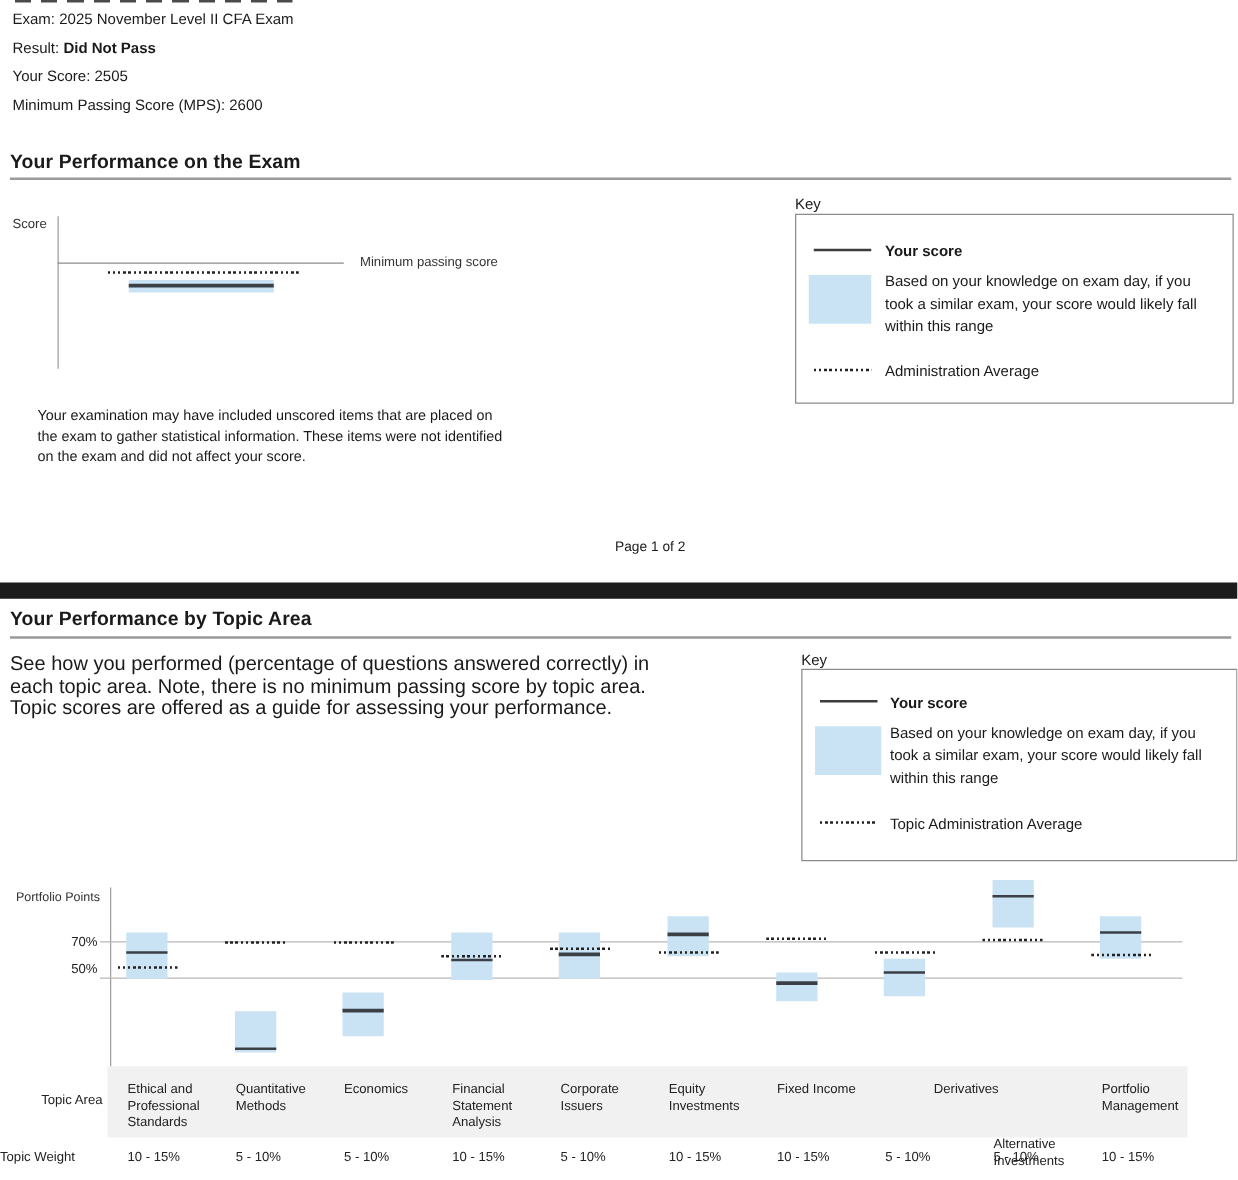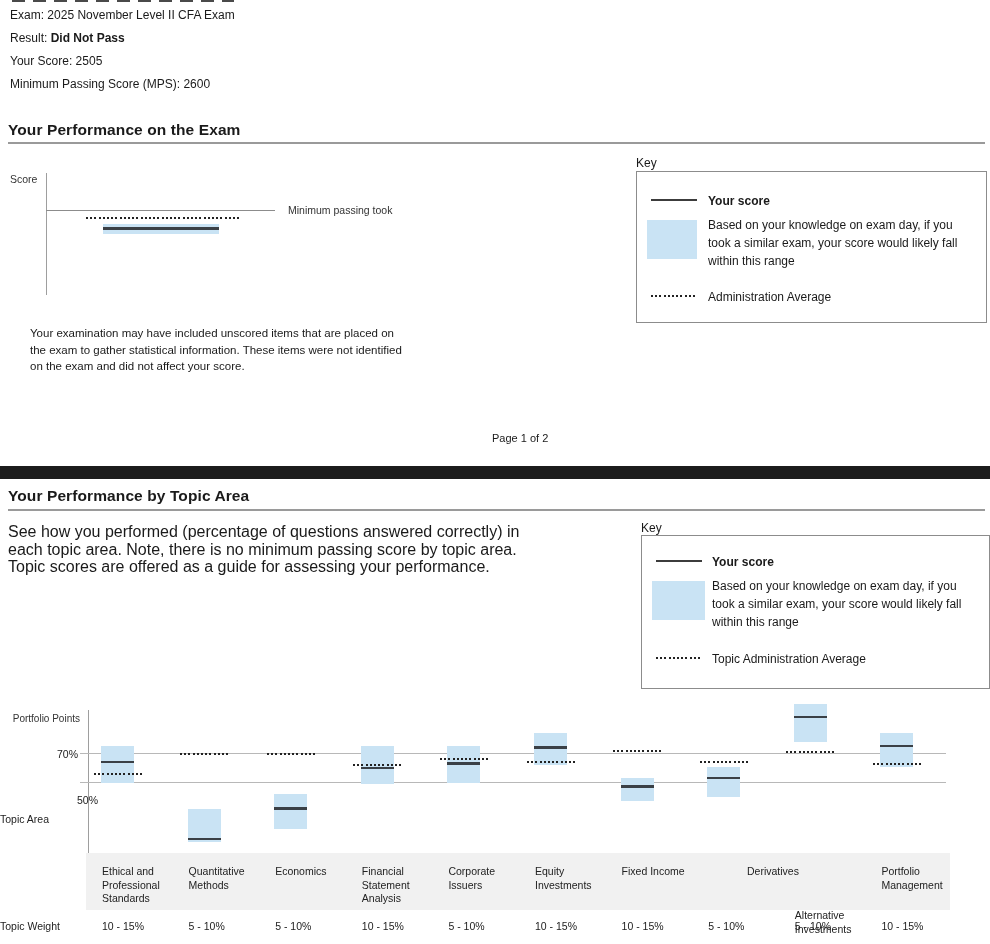--- a/index.html
+++ b/index.html
@@ -60,21 +60,21 @@
   <span>2600</span>
 </div>
 
 <div class="abs h1" style="left:8px;top:121px">Your Performance on the Exam</div>
 <div class="abs rule" style="left:8px;top:142px;width:977px"></div>
 
 <div class="abs" id="chart1" style="left:0;top:0;width:990px;height:420px">
   <div class="abs axis-label" style="left:10px;top:173px">Score</div>
   <div class="abs axis-v" style="left:46px;top:173px;height:122px"></div>
   <div class="abs mps-line" style="left:46px;top:210px;width:229px"></div>
-  <div class="abs axis-label" style="left:288px;top:204px">Minimum passing took</div>
+  <div class="abs axis-label" style="left:288px;top:204px">Minimum passing score</div>
   <div class="abs band" id="c1-band" style="left: 103px; width: 116px; top: 224.252px; height: 10.0152px;"></div>
   <div class="abs dotted" id="c1-avg" style="left: 86px; width: 153px; top: 216.704px;"></div>
   <div class="abs scoreline" id="c1-score" style="left: 103px; width: 116px; height: 3px; top: 226.797px;"></div>
 </div>
 
 <div class="abs keytitle" style="left:636px;top:156px">Key</div>
 <div class="abs keybox" style="left:636px;top:171px;width:349px;height:150px">
   <div class="abs key-line" style="left:14px;top:27px"></div>
   <div class="abs keytext bold" style="left:71px;top:20px">Your score</div>
   <div class="abs band" style="left:10px;top:48px;width:50px;height:39px"></div>
@@ -103,21 +103,21 @@
   <div class="abs dotted" style="left:14px;top:121px;width:45px"></div>
   <div class="abs keytext" style="left:70px;top:114px">Topic Administration Average</div>
 </div>
 
 <div class="abs" id="chart2" style="left:0;top:0;width:990px;height:944px">
   <div class="abs axis-label" style="left:0;top:713px;width:80px;text-align:right;font-size:10px">Portfolio Points</div>
   <div class="abs axis-v" style="left:88px;top:710px;height:145px"></div>
 <div class="abs gridline" style="left: 80px; top: 753px; width: 866px;"></div>
     <div class="abs tick-label" style="left: 0px; top: 747.5px; width: 78px;">70%</div>
     <div class="abs gridline" style="left: 80px; top: 782px; width: 866px;"></div>
-    <div class="abs tick-label" style="left: 0px; top: 794px; width: 78px; margin-left: 20px;">50%</div>
+    <div class="abs tick-label" style="left: 0px; top: 769px; width: 78px;">50%</div>
     <div class="abs band" style="left: 101px; top: 746.25px; width: 33px; height: 36.25px;"></div>
     <div class="abs dotted" style="left: 93.5px; top: 772.8px; width: 48px;"></div>
     <div class="abs scoreline" style="left: 101px; top: 760.7px; width: 33px;"></div>
     <div class="abs band" style="left: 187.6px; top: 808.6px; width: 33px; height: 33.35px;"></div>
     <div class="abs dotted" style="left: 180.1px; top: 752.5px; width: 48px;"></div>
     <div class="abs scoreline" style="left: 187.6px; top: 837.55px; width: 33px;"></div>
     <div class="abs band" style="left: 274.2px; top: 794.1px; width: 33px; height: 34.8px;"></div>
     <div class="abs dotted" style="left: 266.7px; top: 752.5px; width: 48px;"></div>
     <div class="abs scoreline" style="left: 274.2px; top: 807.1px; width: 33px;"></div>
     <div class="abs band" style="left: 360.8px; top: 746.25px; width: 33px; height: 37.7px;"></div>
@@ -138,21 +138,21 @@
     <div class="abs band" style="left: 793.8px; top: 704.2px; width: 33px; height: 37.7px;"></div>
     <div class="abs dotted" style="left: 786.3px; top: 751.05px; width: 48px;"></div>
     <div class="abs scoreline" style="left: 793.8px; top: 715.75px; width: 33px;"></div>
     <div class="abs band" style="left: 880.4px; top: 733.2px; width: 33px; height: 33.35px;"></div>
     <div class="abs dotted" style="left: 872.9px; top: 762.65px; width: 48px;"></div>
     <div class="abs scoreline" style="left: 880.4px; top: 744.75px; width: 33px;"></div>
   </div>
 
 <div class="abs" id="topic-table" style="left:0;top:0;width:990px;height:944px">
   <div class="abs grayband" style="left:86px;top:853px;width:864px;height:57px"></div>
-  <div class="abs tbl-head" style="left:0;top:813px;width:82px;text-align:left">Topic Area</div>
+  <div class="abs tbl-head" style="left:0;top:874px;width:82px;text-align:right">Topic Area</div>
   <div class="abs tbl-head" style="left:0;top:920px;width:82px;">Topic Weight</div>
 <div class="abs tbl-head" style="left: 102px; top: 865px; width: 80px;">Ethical and Professional Standards</div>
     <div class="abs tbl-head" style="left: 102px; top: 920px; width: 80px;">10 - 15%</div>
     <div class="abs tbl-head" style="left: 188.6px; top: 865px; width: 80px;">Quantitative Methods</div>
     <div class="abs tbl-head" style="left: 188.6px; top: 920px; width: 80px;">5 - 10%</div>
     <div class="abs tbl-head" style="left: 275.2px; top: 865px; width: 80px;">Economics</div>
     <div class="abs tbl-head" style="left: 275.2px; top: 920px; width: 80px;">5 - 10%</div>
     <div class="abs tbl-head" style="left: 361.8px; top: 865px; width: 80px;">Financial Statement Analysis</div>
     <div class="abs tbl-head" style="left: 361.8px; top: 920px; width: 80px;">10 - 15%</div>
     <div class="abs tbl-head" style="left: 448.4px; top: 865px; width: 80px;">Corporate Issuers</div>

